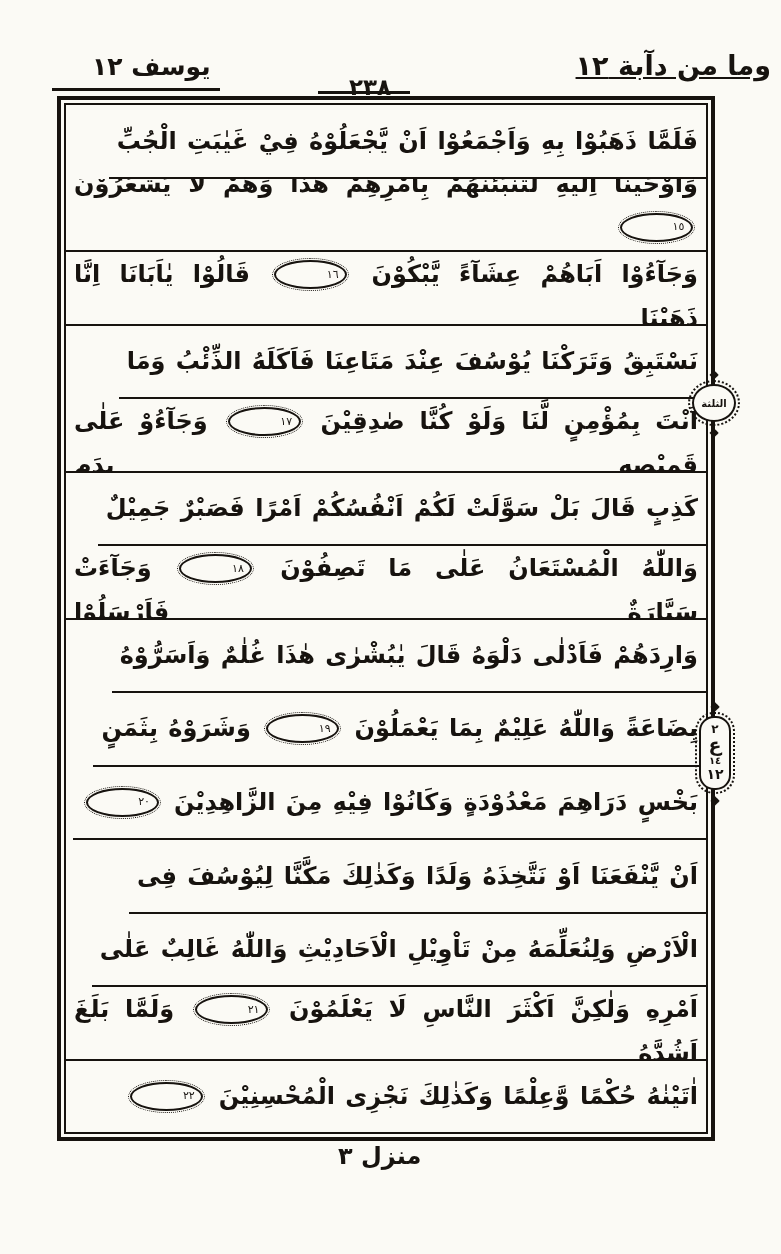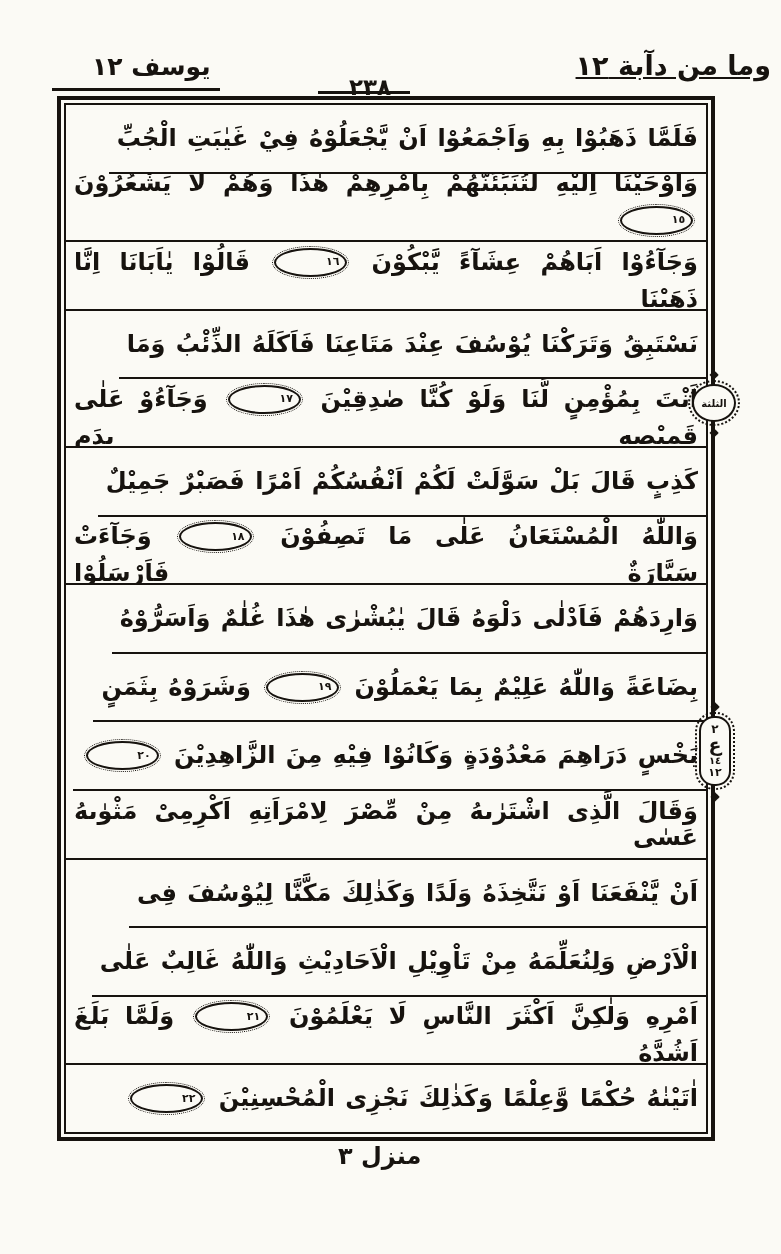--- a/index.html
+++ b/index.html
@@ -37,43 +37,43 @@
   .qline{
     width:100%;direction:rtl;unicode-bidi:embed;
     font-size:24px;font-weight:bold;line-height:1.1;
     text-align:justify;text-align-last:justify;
     word-spacing:2px;
   }
   .ayah-marker{
     display:inline-flex;align-items:center;justify-content:center;
     width:25px;height:25px;border:2px solid #17130f;border-radius:50%;
     outline:1px dotted #17130f;outline-offset:1px;
-    font-size:11px;font-weight:bold;vertical-align:middle;
-    margin:9px 5px;background:#fbfaf5;padding-left:44px;
+    font-size:11px;font-weight:normal;vertical-align:middle;
+    margin:16px 5px;background:#fbfaf5;padding-left:44px;
   }
   
   .margin-ornament{position:absolute;display:flex;flex-direction:column;align-items:center;direction:rtl;}
   .medallion{left:689px;top:368px;width:50px;}
   .med-circle{
     width:40px;height:34px;border:2px solid #17130f;border-radius:50%;
     outline:2px dotted #17130f;outline-offset:2px;
     display:flex;align-items:center;justify-content:center;
     font-size:10px;font-weight:bold;background:#fbfaf5;margin:4px 0;
   }
   .ruku{left:695px;top:700px;width:40px;}
   .ruku-body{
     width:28px;border:2px solid #17130f;border-radius:15px;
     outline:2px dotted #17130f;outline-offset:2px;
     display:flex;flex-direction:column;align-items:center;
     padding:5px 0;margin:4px 0;background:#fbfaf5;font-weight:bold;
   }
   .ruku-body .n-top{font-size:12px;line-height:1;}
   .ruku-body .ayn{font-size:19px;line-height:1.05;}
   .ruku-body .n-mid{font-size:10px;line-height:1.1;}
-  .ruku-body .n-bot{font-size:11px;line-height:1.2;}
+  .ruku-body .n-bot{font-size:14px;line-height:1.2;}
   .finial{font-size:12px;line-height:1;color:#17130f;}
   
   .footer-label{
     position:absolute;left:338px;top:1142px;
     font-size:24px;font-weight:bold;direction:rtl;white-space:nowrap;
   }
 </style>
 </head>
 <body>
 
@@ -111,23 +111,20 @@
         <div class="qline-row">
           <div class="qline"><span>وَارِدَهُمْ فَاَدْلٰى دَلْوَهُ قَالَ يٰبُشْرٰى هٰذَا غُلٰمٌ وَاَسَرُّوْهُ</span> </div>
         </div>
         <div class="qline-row">
           <div class="qline"><span>بِضَاعَةً وَاللّٰهُ عَلِيْمٌ بِمَا يَعْمَلُوْنَ</span> <span class="ayah-marker">١٩</span> <span>وَشَرَوْهُ بِثَمَنٍ</span> </div>
         </div>
         <div class="qline-row">
           <div class="qline"><span>بَخْسٍ دَرَاهِمَ مَعْدُوْدَةٍ وَكَانُوْا فِيْهِ مِنَ الزَّاهِدِيْنَ</span> <span class="ayah-marker">٢٠</span> </div>
         </div>
         <div class="qline-row">
-          <div class="qline"><span>وَقَالَ الَّذِى اشْتَرٰىهُ مِنْ مِّصْرَ لِامْرَاَتِهِ اَكْرِمِىْ مَثْوٰىهُ عَسٰى</span> </div>
-        </div>
-        <div class="qline-row">
           <div class="qline"><span>اَنْ يَّنْفَعَنَا اَوْ نَتَّخِذَهُ وَلَدًا وَكَذٰلِكَ مَكَّنَّا لِيُوْسُفَ فِى</span> </div>
         </div>
         <div class="qline-row">
           <div class="qline"><span>الْاَرْضِ وَلِنُعَلِّمَهُ مِنْ تَاْوِيْلِ الْاَحَادِيْثِ وَاللّٰهُ غَالِبٌ عَلٰى</span> </div>
         </div>
         <div class="qline-row">
           <div class="qline"><span>اَمْرِهِ وَلٰكِنَّ اَكْثَرَ النَّاسِ لَا يَعْلَمُوْنَ</span> <span class="ayah-marker">٢١</span> <span>وَلَمَّا بَلَغَ اَشُدَّهُ</span> </div>
         </div>
         <div class="qline-row">
           <div class="qline"><span>اٰتَيْنٰهُ حُكْمًا وَّعِلْمًا وَكَذٰلِكَ نَجْزِى الْمُحْسِنِيْنَ</span> <span class="ayah-marker">٢٢</span> </div>

